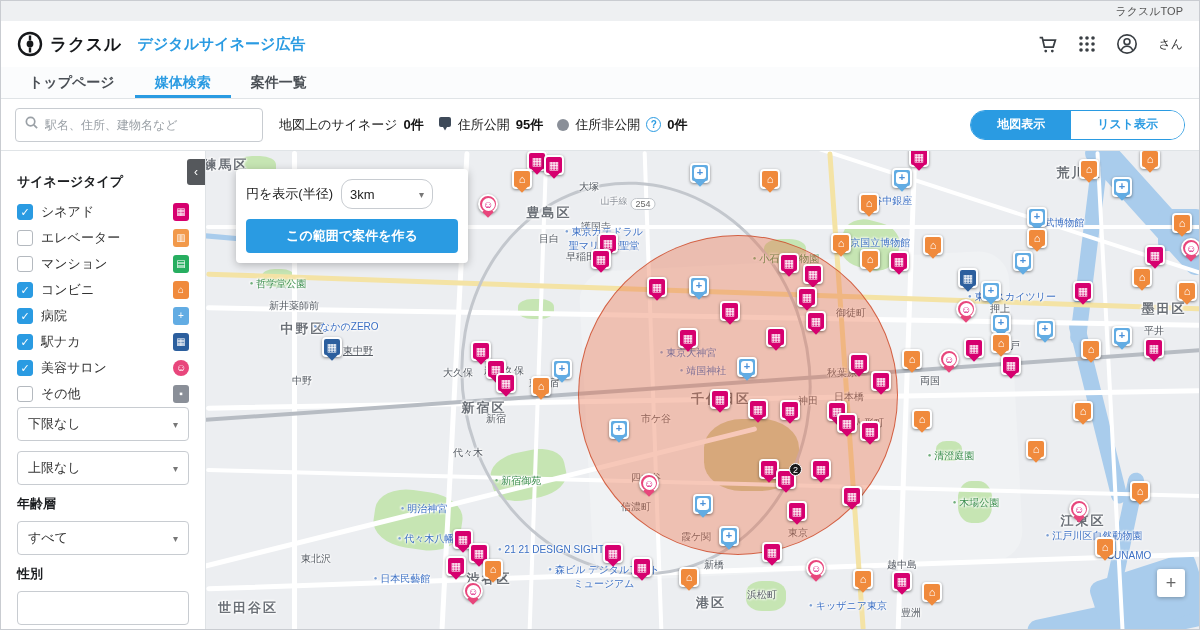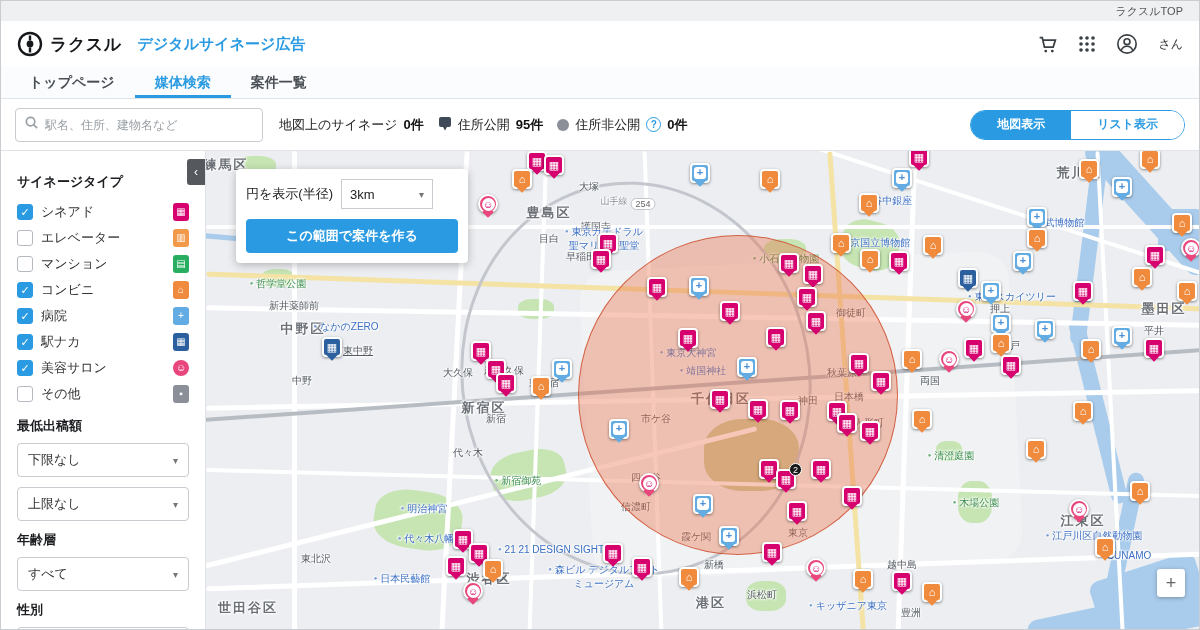--- a/index.html
+++ b/index.html
@@ -65,21 +65,21 @@
 .marker::after{content:"";position:absolute;left:50%;bottom:-4px;width:8px;height:8px;background:inherit;transform:translateX(-50%) rotate(45deg);z-index:-1}
 .m-c{background:#D6006F}.m-s{background:#F08A3C}.m-h{background:#62ACE3}.m-n{background:#2C5F9E}
 .m-b{background:#E8467C;border-radius:50%}
 .mg{color:#fff;font-size:11px;line-height:1}
 .cross{background:#fff;color:#4A90D9;width:12px;height:12px;border-radius:3px;font-size:11px;line-height:11px;font-weight:bold;text-align:center}
 .face{background:#fff;color:#D6006F;width:13px;height:13px;border-radius:50%;font-size:10px;line-height:13px;text-align:center}
 .badge{position:absolute;top:-8px;right:-8px;width:13px;height:13px;background:#1a1a1a;color:#fff;border-radius:50%;font-size:9px;line-height:13px;text-align:center;border:1px solid #fff}
 .radius-panel{position:absolute;left:30px;top:18px;width:232px;background:#fff;border-radius:4px;box-shadow:0 2px 8px rgba(0,0,0,.25);padding:10px;z-index:30}
 .rp-row{display:flex;align-items:center;gap:8px}
 .rp-label{font-size:13px;color:#222;white-space:nowrap}
-.rp-select{height:30px;width:92px;border:1px solid #c8ccd1;border-radius:0;display:flex;align-items:center;justify-content:space-between;padding:0 8px;font-size:13px;color:#222;cursor:pointer}
+.rp-select{height:30px;width:92px;border:1px solid #c8ccd1;border-radius:11px;display:flex;align-items:center;justify-content:space-between;padding:0 8px;font-size:13px;color:#222;cursor:pointer}
 .rp-btn{width:100%;margin-top:10px}
 .zoom-btn{position:absolute;right:14px;bottom:34px;width:28px;height:28px;background:#fff;border-radius:3px;box-shadow:0 1px 4px rgba(0,0,0,.3);font-size:18px;color:#666;display:flex;align-items:center;justify-content:center;cursor:pointer;z-index:30}
 </style>
 </head>
 <body>
 
 <div class="topbar">
   <a href="#">ラクスルTOP</a>
 </div>
 
@@ -205,21 +205,20 @@
           <span class="checkbox checked">✓</span>
           <span class="type-label">美容サロン</span>
           <span class="type-icon round" style="background: rgb(232, 70, 124);">☺</span>
         </div>
         <div class="type-row">
           <span class="checkbox"></span>
           <span class="type-label">その他</span>
           <span class="type-icon" style="background: rgb(138, 143, 152);">▪</span>
         </div>
       </div>
-    <h3>最低出稿額</h3>
     <div class="select">
       <span>下限なし</span>
         <span class="caret">▾</span>
     </div>
     <div class="select">
       <span>上限なし</span>
         <span class="caret">▾</span>
     </div>
     <h3>年齢層</h3>
     <div class="select">

